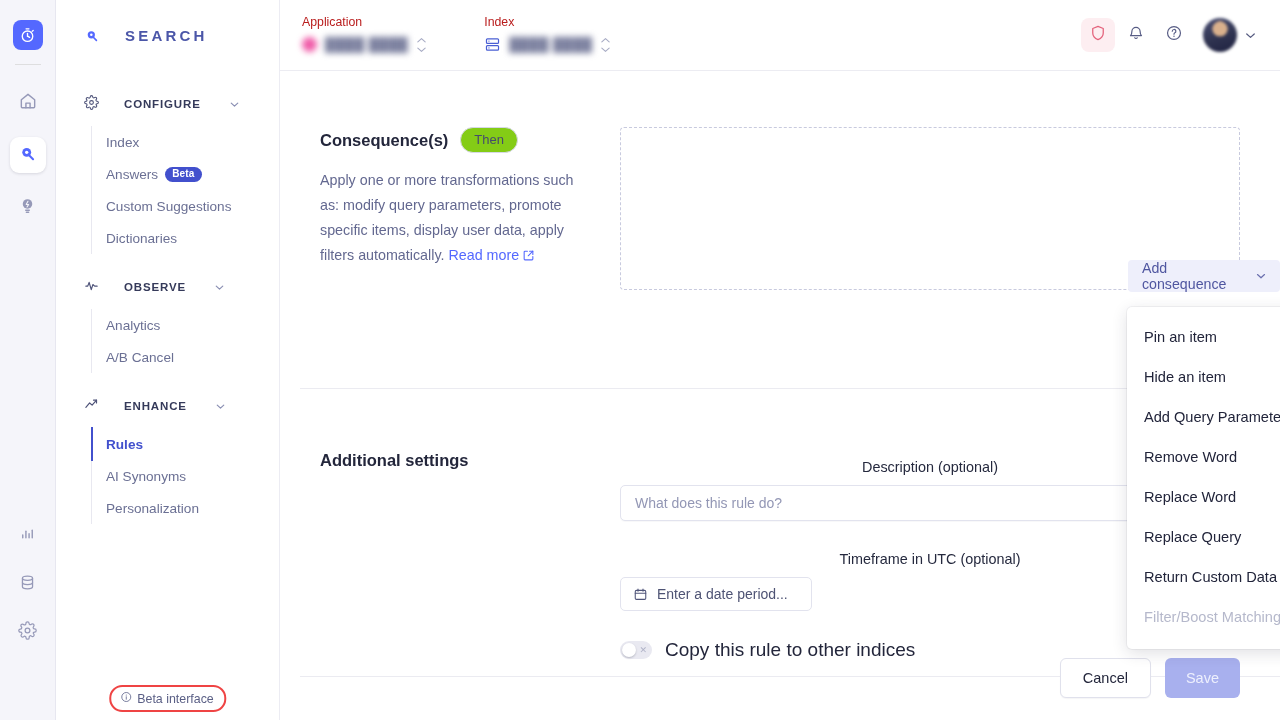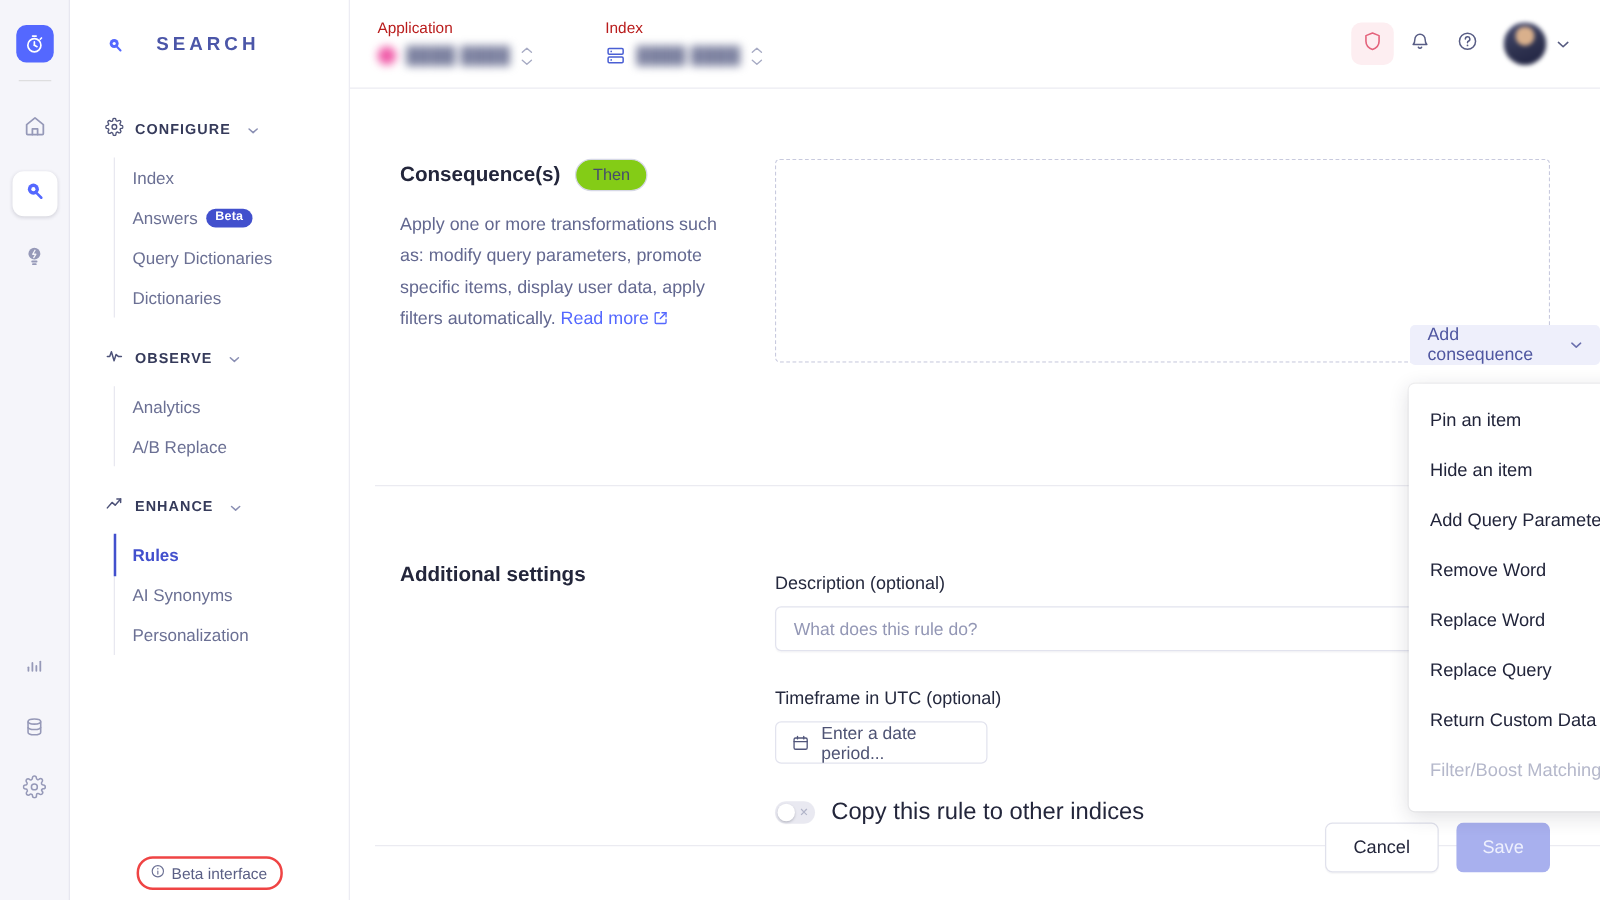--- a/index.html
+++ b/index.html
@@ -54,21 +54,21 @@
     padding-left: 28px;
   }
   .brand-mark { color: #5468ff; display: flex; align-items: center; }
   .brand-text {
     font-size: 15px; font-weight: 700; letter-spacing: 3.2px;
     color: #4b56a8;
   }
   .sidebar-inner { padding: 0 0 0 0; }
   .group { margin-top: 20px; }
   .group-head {
-    display: flex; align-items: center; gap: 9px;
+    display: flex; align-items: center; gap: 25px;
     padding: 0 0 0 28px; height: 26px;
     color: #3f4367;
   }
   .group-head .gtitle {
     font-size: 11.5px; font-weight: 700; letter-spacing: .85px;
     color: #353a5a; text-transform: uppercase;
   }
   .group-head .gchev { color: #8a8fb3; display: flex; margin-left: 2px; }
   .group-items {
     margin: 9px 0 0 35px;
@@ -162,32 +162,32 @@
     flex: 1 1 auto;
     height: 163px;
     border: 1px dashed #c8cade;
     border-radius: 4px;
     background: #fff;
   }
 
   .divider { height: 1px; background: #ebebf1; margin: 0 20px 0 20px; }
 
   .settings-right { flex: 1 1 auto; padding-top: 8px; }
-  .field-label { font-size: 14.4px; color: #25293e; }
+  .field-label { font-size: 14.4px; color: #25293e; text-align: center; }
   .text-input {
     margin-top: 10px; width: 612px; height: 36px;
     border: 1px solid #e2e3ee; border-radius: 5px;
     background: #fff;
     font-size: 14px; color: #9397b5;
     padding: 0 14px;
     display: flex; align-items: center;
     box-shadow: 0 1px 1px rgba(35,38,59,.03);
   }
   .date-input {
-    margin-top: 10px; width: 170px; height: 34px;
+    margin-top: 10px; width: 192px; height: 34px;
     border: 1px solid #e2e3ee; border-radius: 5px;
     background: #fff; display: flex; align-items: center; gap: 9px;
     padding: 0 12px; font-size: 14px; color: #4e5374;
   }
   .cal-ic { color: #50557a; display: flex; }
   .toggle-row { display: flex; align-items: center; gap: 13px; margin-top: 28px; }
   .toggle {
     width: 32px; height: 18px; border-radius: 10px;
     background: #e9e9f1; position: relative; display: flex; align-items: center;
   }
@@ -350,21 +350,21 @@
         </div>
         <div class="group-items">
           <div class="nav-item">
             <span>Index</span>
           </div>
           <div class="nav-item">
             <span>Answers</span>
             <span class="badge-beta">Beta</span>
           </div>
           <div class="nav-item">
-            <span>Query Dictionaries</span>
+            <span>Custom Suggestions</span>
           </div>
           <div class="nav-item">
             <span>Dictionaries</span>
           </div>
         </div>
       </div>
 
       <div class="group">
         <div class="group-head">
           <span>
@@ -377,21 +377,21 @@
             <svg width="13" height="13" viewBox="0 0 24 24" fill="none" stroke="currentColor" stroke-width="2.2" stroke-linecap="round" stroke-linejoin="round">
                 <path d="M6 9.5 L12 15 L18 9.5"></path>
               </svg>
           </span>
         </div>
         <div class="group-items">
           <div class="nav-item">
             <span>Analytics</span>
           </div>
           <div class="nav-item">
-            <span>A/B Replace</span>
+            <span>A/B Cancel</span>
           </div>
         </div>
       </div>
 
       <div class="group">
         <div class="group-head">
           <span>
             <svg width="15" height="15" viewBox="0 0 24 24" fill="none" stroke="#4d5278" stroke-width="1.9" stroke-linecap="round" stroke-linejoin="round">
               <path d="M3 16.5 L9 9.5 L13 13 L20 5"></path>
                 <path d="M15.2 5 H20 V9.6"></path>

